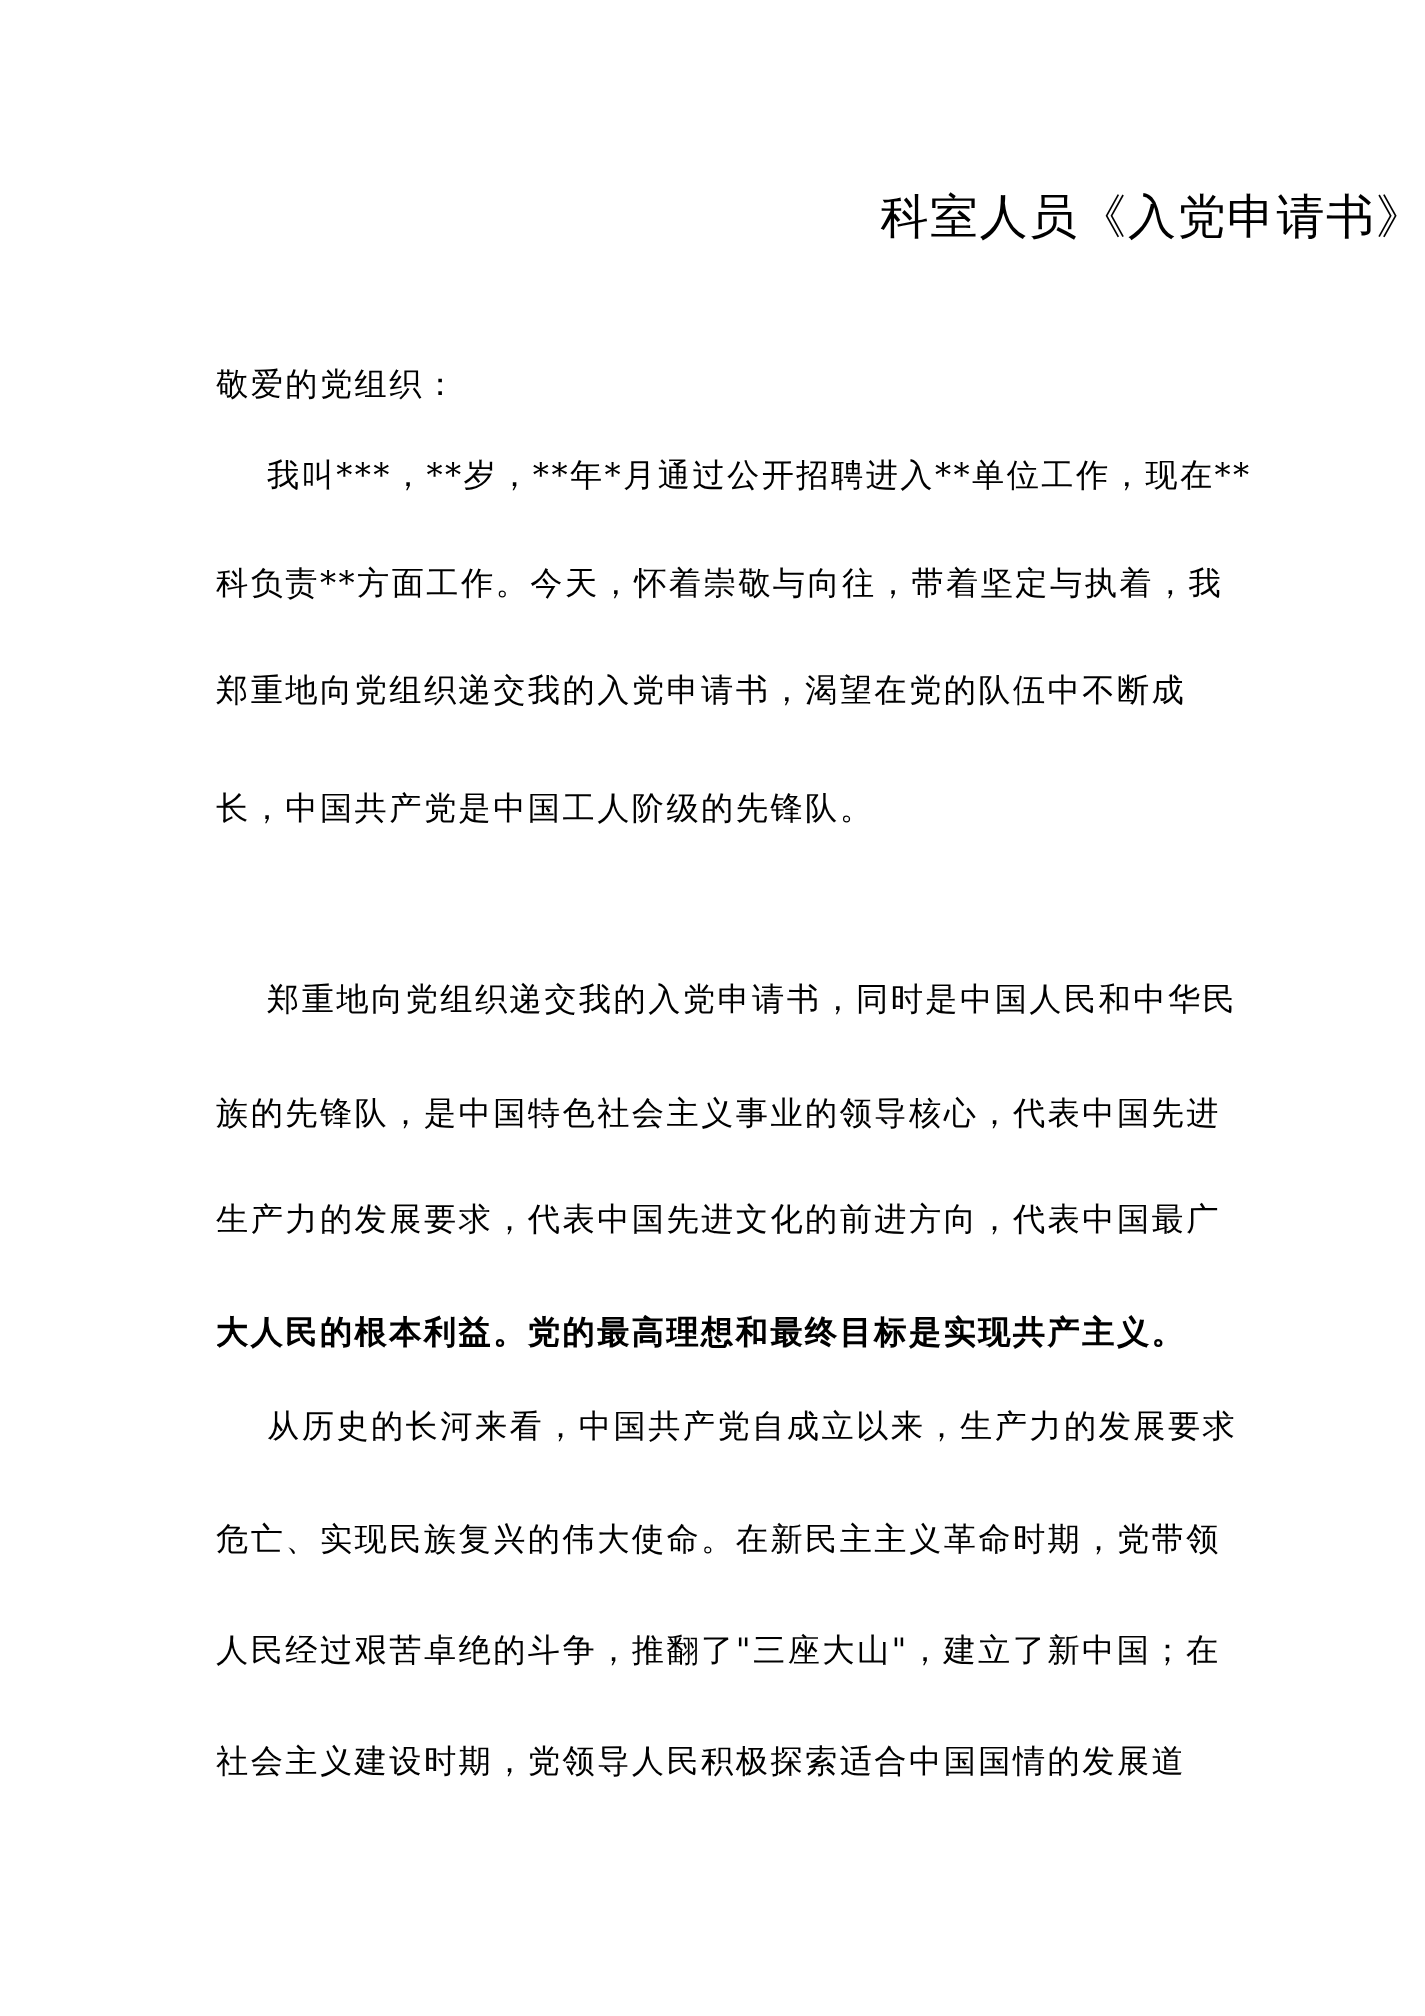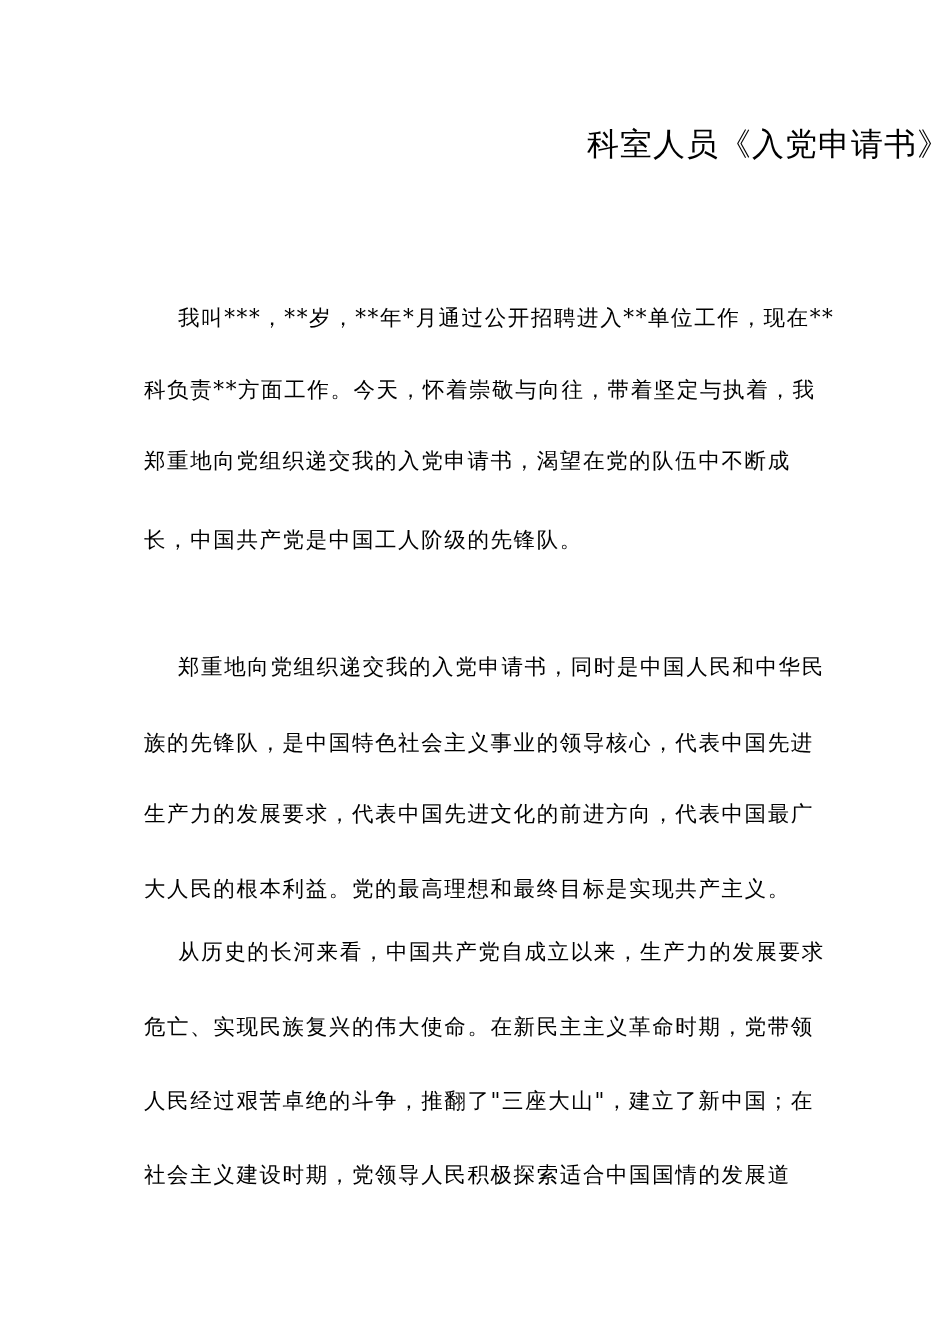--- a/index.html
+++ b/index.html
@@ -45,34 +45,35 @@
     }
     .indent { left: 178px; width: 631px; }
   </style>
 </head>
 <body>
 
 <div class="page">
 
   <div class="title">科室人员《入党申请书》</div>
 
+  <div class="line" style="top:243px;">敬爱的党组织：</div>
 
   <div>
     <div class="line indent" style="top:304px;text-align:right;">我叫***，**岁，**年*月通过公开招聘进入**单位工作，现在**</div>
     <div class="line" style="top:376px;">科负责**方面工作。今天，怀着崇敬与向往，带着坚定与执着，我</div>
     <div class="line" style="top:447px;">郑重地向党组织递交我的入党申请书，渴望在党的队伍中不断成</div>
     <div class="line" style="top:526px;">长，中国共产党是中国工人阶级的先锋队。</div>
   </div>
 
 
   <div>
     <div class="line indent" style="top:653px;">郑重地向党组织递交我的入党申请书，同时是中国人民和中华民</div>
     <div class="line" style="top:729px;">族的先锋队，是中国特色社会主义事业的领导核心，代表中国先进</div>
     <div class="line" style="top:800px;">生产力的发展要求，代表中国先进文化的前进方向，代表中国最广</div>
-    <div class="line" style="top:875px;">大人民的根本利益。党的最高理想和最终目标是实现共产主义。</div>
+    <div class="line" style="top:875px;font-weight:bold;">大人民的根本利益。党的最高理想和最终目标是实现共产主义。</div>
   </div>
 
   <div>
     <div class="line indent" style="top:938px;">从历史的长河来看，中国共产党自成立以来，生产力的发展要求</div>
     <div class="line" style="top:1013px;">危亡、实现民族复兴的伟大使命。在新民主主义革命时期，党带领</div>
     <div class="line" style="top:1087px;">人民经过艰苦卓绝的斗争，推翻了"三座大山"，建立了新中国；在</div>
     <div class="line" style="top:1161px;">社会主义建设时期，党领导人民积极探索适合中国国情的发展道</div>
   </div>
 
 </div>

